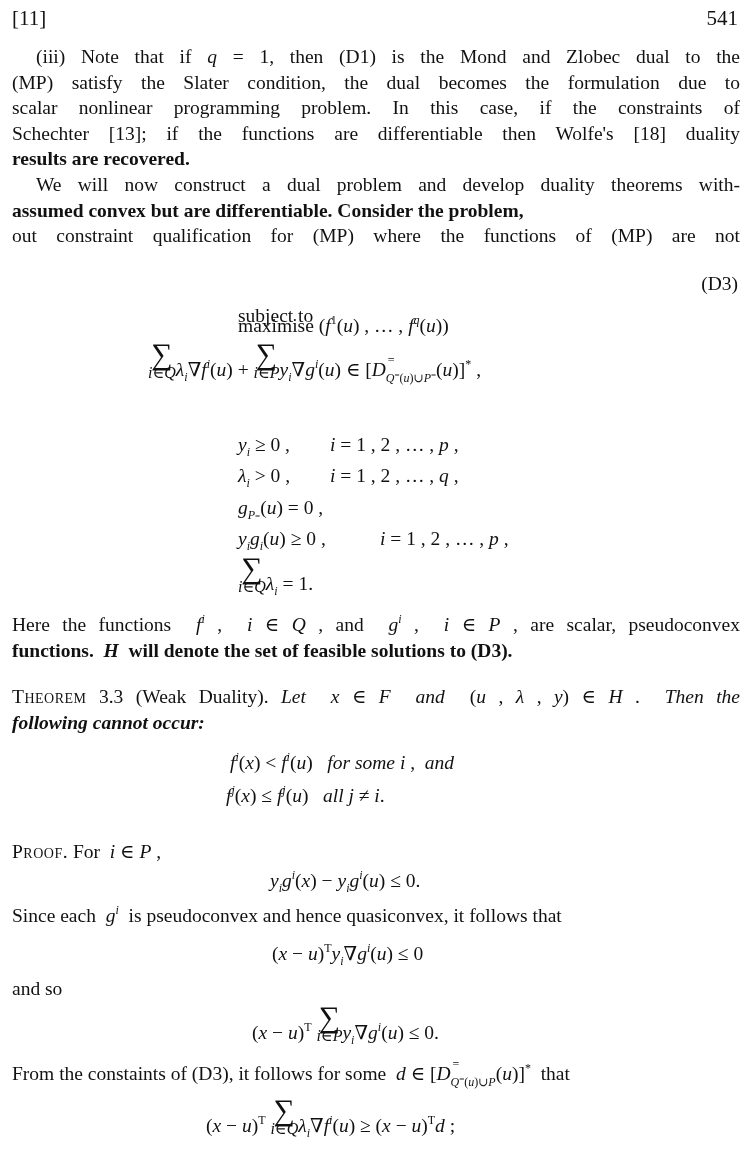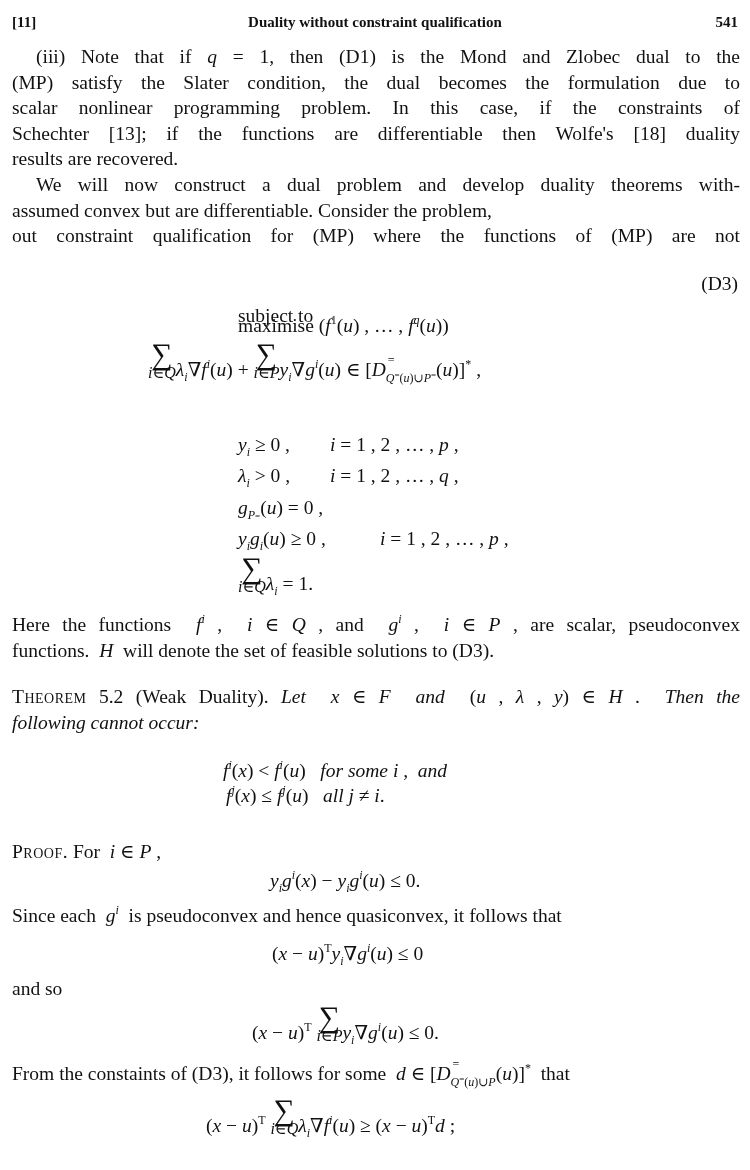--- a/index.html
+++ b/index.html
@@ -3,43 +3,42 @@
 <meta charset="utf-8">
 <style>
   html, body { margin: 0; padding: 0; background: #ffffff; }
   body {
     width: 750px; height: 1170px; overflow: hidden; position: relative;
     font-family: "Liberation Serif", "DejaVu Serif", serif;
     color: #111;
     font-size: 19.5px;
   }
   .abs { position: absolute; white-space: nowrap; }
-  .header { top: 14px; left: 12px; width: 726px; height: 24px; font-size: 15px; font-weight: bold; }
+  .header { top: 6px; left: 12px; width: 726px; height: 24px; font-size: 21px; }
   .header .l { position: absolute; left: 0; top: 0; }
   .header .c { position: absolute; left: 0; right: 0; text-align: center; top: 0; }
   .header .r { position: absolute; right: 0; top: 0; }
   .para { position: absolute; left: 12px; width: 728px; line-height: 25.5px; text-align: justify; }
   .para .line { display: block; height: 25.5px; text-align: justify; text-align-last: justify; white-space: nowrap; }
-  .para .line.last { text-align-last: left; }
+  .para .line.last { text-align-last: left; font-weight: bold; }
   .indent { padding-left: 24px; }
   i, .it { font-style: italic; }
   sup { font-size: 12px; vertical-align: 0; position: relative; top: -8px; }
   sub { font-size: 12px; vertical-align: 0; position: relative; top: 5px; }
   .sc { font-variant: small-caps; letter-spacing: 0.5px; }
   .sum { display: inline-block; text-align: center; position: relative; vertical-align: -2px; }
   .sum .sig { font-size: 30px; line-height: 24px; display: block; }
   .sum .lim { font-size: 16px; font-style: italic; display: block; line-height: 14px; }
   .eq { position: absolute; white-space: nowrap; }
 </style>
 </head>
 <body>
 
 <div class="abs header">
   <span class="l">[11]</span>
-  <span class="c">Duality without constraint qualification</span>
   <span class="r">541</span>
 </div>
 
 <div class="para" style="top:44px;">
   <span class="line indent">(iii) Note that if <i>q</i> = 1, then (D1) is the Mond and Zlobec dual to the</span>
   <span class="line">(MP) satisfy the Slater condition, the dual becomes the formulation due to</span>
   <span class="line">scalar nonlinear programming problem. In this case, if the constraints of</span>
   <span class="line">Schechter [13]; if the functions are differentiable then Wolfe's [18] duality</span>
   <span class="line last">results are recovered.</span>
 </div>
@@ -89,25 +88,25 @@
 <div class="eq" style="top:556px; left:238px;">
   <span class="sum"><span class="sig">∑</span><span class="lim">i∈Q</span></span><i>λ<sub>i</sub></i> = 1.
 </div>
 
 <div class="para" style="top:612px;">
   <span class="line">Here the functions &nbsp;<i>f</i><sup><i>i</i></sup> , &nbsp;<i>i</i> ∈ <i>Q</i> , and &nbsp;<i>g</i><sup><i>i</i></sup> , &nbsp;<i>i</i> ∈ <i>P</i> , are scalar, pseudoconvex</span>
   <span class="line last">functions. &nbsp;<i>H</i> &nbsp;will denote the set of feasible solutions to (D3).</span>
 </div>
 
 <div class="para" style="top:684px;">
-  <span class="line"><span class="sc">Theorem</span> <span>5.2</span> <span>(Weak Duality).</span> <i>Let &nbsp;x</i> ∈ <i>F &nbsp;and &nbsp;</i>(<i>u</i> , <i>λ</i> , <i>y</i>) ∈ <i>H</i> . &nbsp;<i>Then the</i></span>
+  <span class="line"><span class="sc">Theorem</span> <span>3.3</span> <span>(Weak Duality).</span> <i>Let &nbsp;x</i> ∈ <i>F &nbsp;and &nbsp;</i>(<i>u</i> , <i>λ</i> , <i>y</i>) ∈ <i>H</i> . &nbsp;<i>Then the</i></span>
   <span class="line last it">following cannot occur:</span>
 </div>
 
-<div class="eq" style="top:752px; left:223px;margin-top:8px;">
+<div class="eq" style="top:752px; left:230px;">
   <i>f</i><sup><i>i</i></sup>(<i>x</i>) &lt; <i>f</i><sup><i>i</i></sup>(<i>u</i>) &nbsp;&nbsp;<i>for some i</i> , &nbsp;<i>and</i>
 </div>
 <div class="eq" style="top:785px; left:226px;">
   <i>f</i><sup><i>j</i></sup>(<i>x</i>) ≤ <i>f</i><sup><i>j</i></sup>(<i>u</i>) &nbsp;&nbsp;<i>all j</i> ≠ <i>i</i>.
 </div>
 
 <div class="eq" style="top:840px; left:12px;">
   <span class="sc">Proof.</span> For &nbsp;<i>i</i> ∈ <i>P</i> ,
 </div>
 <div class="eq" style="top:870px; left:270px;">

